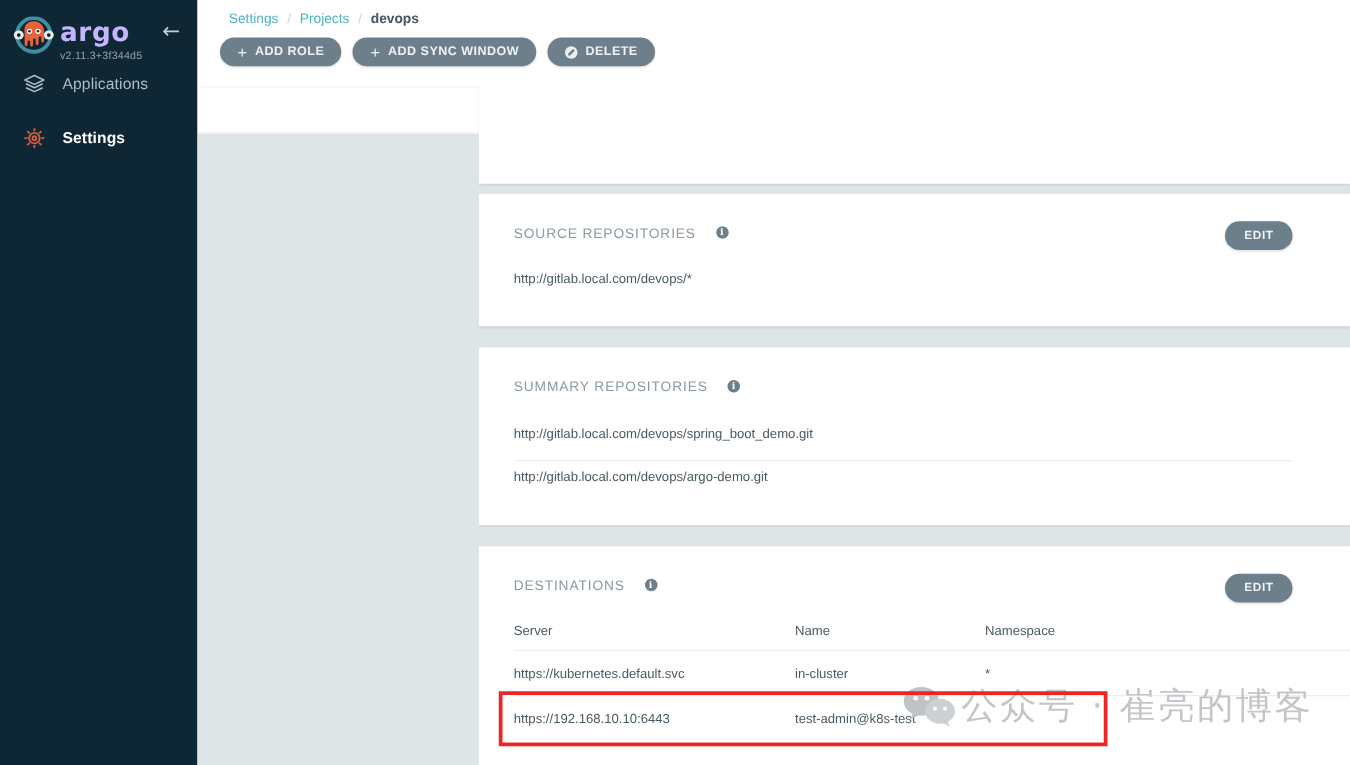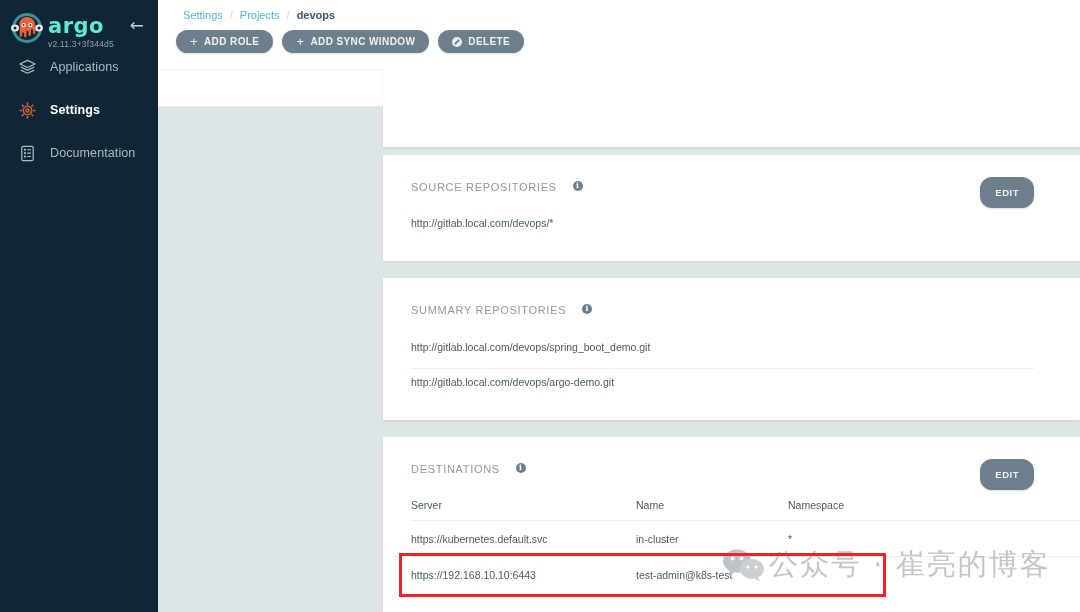--- a/index.html
+++ b/index.html
@@ -16,21 +16,21 @@
     width: 158px; height: 612px;
     background: #0f2735;
     color: #b7c4cb;
     flex: 0 0 158px;
     position: relative;
   }
   .brand { display: flex; align-items: center; padding: 12px 0 0 10px; position: relative; height: 52px; }
   .octo { width: 34px; height: 38px; position: relative; flex: 0 0 34px; }
   .octo svg { display: block; }
   .brandtext { margin-left: 4px; }
-  .wordmark { font-size: 21px; font-weight: 700; color: #5eead4; letter-spacing: .5px; line-height: 20px; font-family: "DejaVu Sans", sans-serif; }
+  .wordmark { font-size: 21px; font-weight: 700; color: #c4b5fd; letter-spacing: .5px; line-height: 20px; font-family: "DejaVu Sans", sans-serif; }
   .version { font-size: 8.5px; color: #8fa3ad; margin-top: 3px; letter-spacing: .2px; }
   .collapse-btn {
     position: absolute; right: 14px; top: 17px;
     color: #c3cfd6; font-size: 17px; line-height: 1; cursor: pointer;
     background: none; border: none; font-family: "DejaVu Sans", sans-serif;
   }
 
   .nav { }
   .nav-item {
     display: flex; align-items: center;
@@ -117,21 +117,21 @@
     width: 10px; height: 10px; border-radius: 50%;
     background: #6d7f8b; color: #fff;
     font-size: 7.5px; font-weight: 700;
     display: inline-flex; align-items: center; justify-content: center;
     font-family: "DejaVu Serif", serif; line-height: 1;
   }
   .edit-btn {
     position: absolute; right: 46px;
     background: #6d7f8b; color: #eef2f4;
     border: none; border-radius: 12px;
-    height: 31px; padding: 0 15px;
+    height: 23px; padding: 0 15px;
     font-size: 9.5px; font-weight: 700; letter-spacing: .5px;
     cursor: pointer; font-family: "Liberation Sans", sans-serif;
     box-shadow: 0 1px 2px rgba(0,0,0,.14);
   }
   .repo-row {
     font-size: 10.5px; color: #4a5a63;
   }
   .hr { height: 1px; background: #eceeef; }
 
   
@@ -206,32 +206,20 @@
               <circle cx="10" cy="10" r="4.4"></circle>
               <circle cx="10" cy="10" r="1.6"></circle>
               <path d="M10 1.6v2.6M10 15.8v2.6M1.6 10h2.6M15.8 10h2.6M4.1 4.1l1.9 1.9M14 14l1.9 1.9M15.9 4.1 14 6M6 14l-1.9 1.9"></path>
             </g>
           </svg>
         </span>
         <span class="nav-label">Settings</span>
       </div>
 
 
-      <div class="nav-item">
-        <span class="nav-icon">
-          <svg width="19" height="19" viewBox="0 0 20 20">
-            <rect x="4" y="2.4" width="12" height="15.2" rx="1.6" fill="none" stroke="#aebbc3" stroke-width="1.3"></rect>
-            <rect x="6.3" y="5" width="2" height="2" fill="#aebbc3"></rect>
-            <rect x="6.3" y="8.6" width="2" height="2" fill="#aebbc3"></rect>
-            <rect x="6.3" y="12.2" width="2" height="2" fill="#aebbc3"></rect>
-            <path d="M9.6 6h4M9.6 9.6h4M9.6 13.2h4" stroke="#aebbc3" stroke-width="1.2"></path>
-          </svg>
-        </span>
-        <span class="nav-label">Documentation</span>
-      </div>
 
     </nav>
   </aside>
 
   <section class="main">
 
     <div class="topbar">
       <div class="breadcrumb">
         <span class="crumb-link">Settings</span>
         <span class="crumb-sep">/</span>

